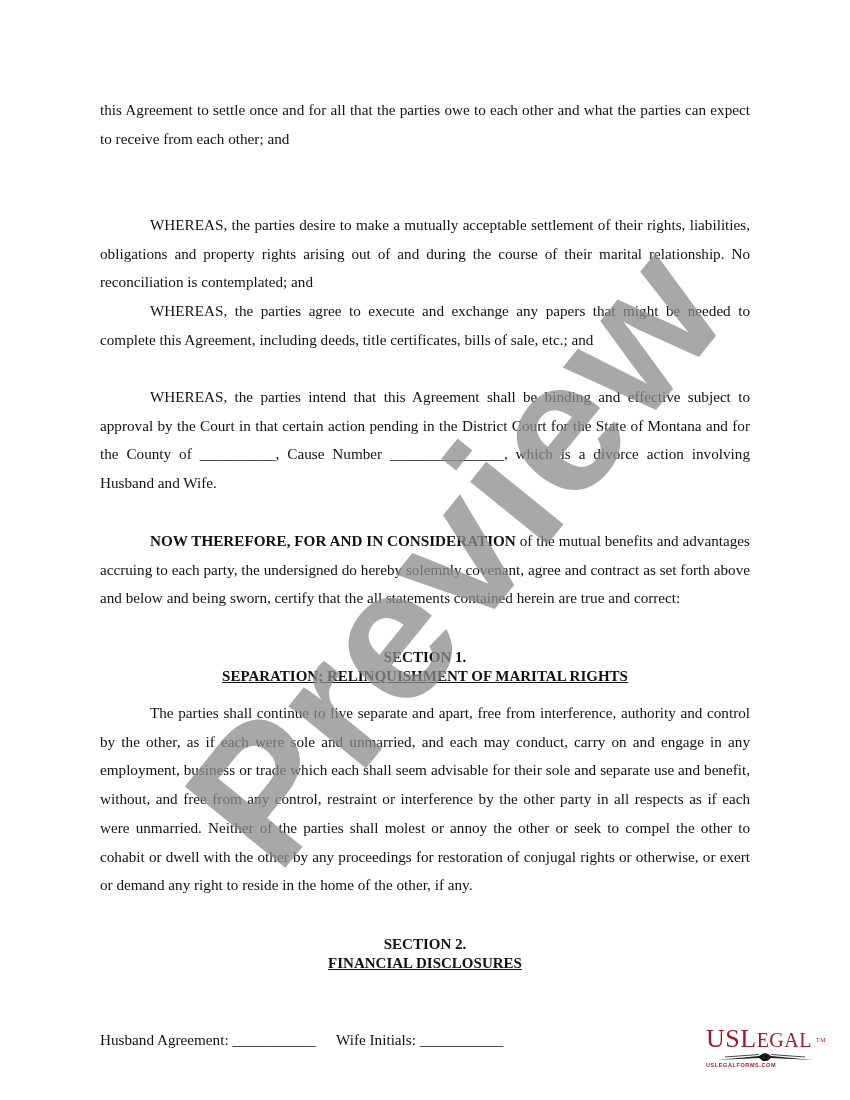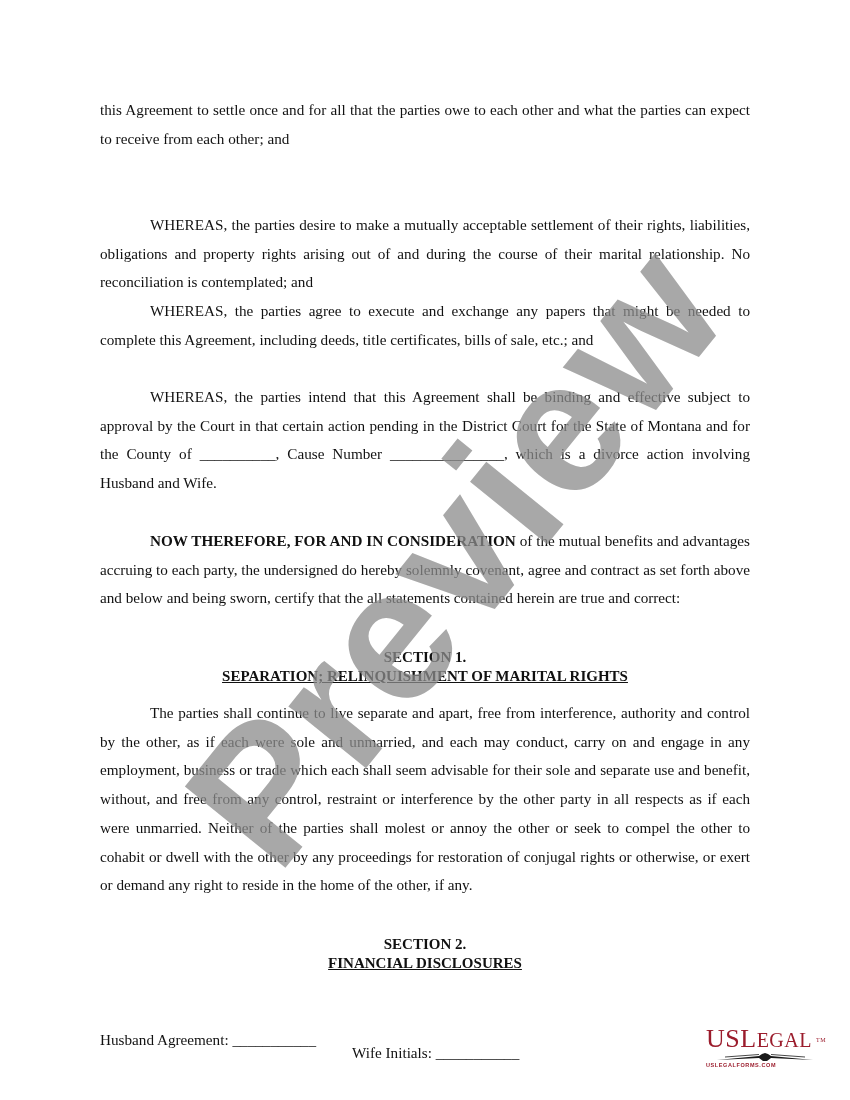--- a/index.html
+++ b/index.html
@@ -48,21 +48,21 @@
   </div>
 
   <p class="para indent" style="top:699px;">The parties shall continue to live separate and apart, free from interference, authority and control by the other, as if each were sole and unmarried, and each may conduct, carry on and engage in any employment, business or trade which each shall seem advisable for their sole and separate use and benefit, without, and free from any control, restraint or interference by the other party in all respects as if each were unmarried.  Neither of the parties shall molest or annoy the other or seek to compel the other to cohabit or dwell with the other by any proceedings for restoration of conjugal rights or otherwise, or exert or demand any right to reside in the home of the other, if any.</p>
 
   <div class="heading" style="top:935px;">
     <div>SECTION 2.</div>
     <div class="u">FINANCIAL DISCLOSURES</div>
   </div>
 
   <div class="sig" style="left:100px;">Husband Agreement: ___________</div>
-  <div class="sig" style="left:352px;margin-top:13px;">Wife Initials: ___________</div>
+  <div class="sig" style="left:336px;">Wife Initials: ___________</div>
 
   <div class="logo">
     <div class="logo-main"><span>US</span><span>L</span><span class="small">EGAL</span><span class="tm">TM</span></div>
     <svg class="logo-wing" width="100" height="9" viewBox="0 0 100 9">
       <path d="M2 7 L44 3 L47 1 L50 0 L53 1 L56 3 L98 7 L56 5 L52 8 L48 8 L44 5 Z" fill="#1a1a1a"></path>
       <path d="M10 4 L44 1.5 M56 1.5 L90 4" stroke="#1a1a1a" stroke-width="0.8" fill="none"></path>
     </svg>
     <div class="logo-url">USLEGALFORMS.COM</div>
   </div>
 

